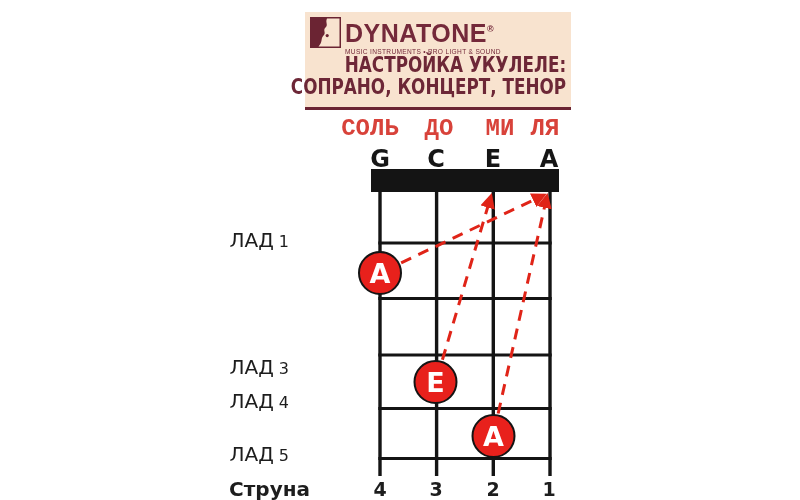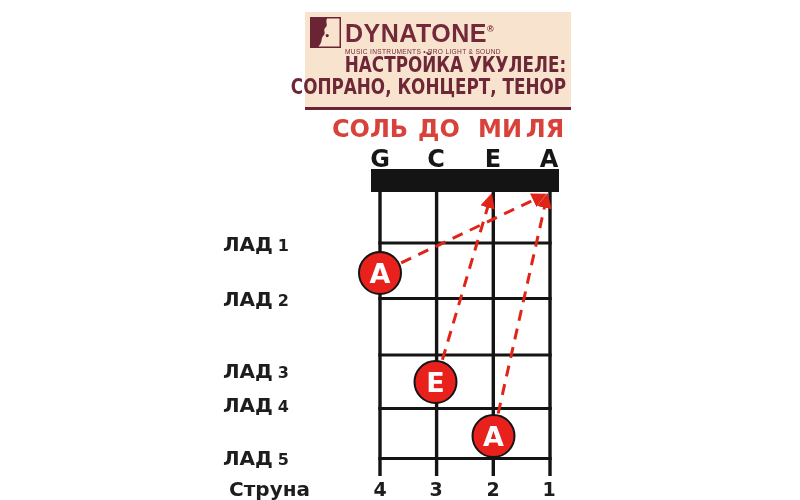--- a/index.html
+++ b/index.html
@@ -26,30 +26,30 @@
     color:#74293a;letter-spacing:.32px;margin-top:2px;white-space:nowrap;
   }
   .title{
     position:absolute;right:5px;top:42px;text-align:right;
     font-weight:700;font-size:21px;line-height:22px;color:#6d2737;
     white-space:nowrap;transform:scaleX(.80);transform-origin:right top;
   }
   
   .note-ru{
     position:absolute;top:102px;transform:translateX(-50%);
-    font-weight:700;font-size:24px;line-height:30px;color:#d8423a;white-space:nowrap;
+    font-weight:700;font-size:24px;line-height:30px;color:#d8423a;white-space:nowrap;font-family:Liberation Mono, monospace;
   }
   .note-latin{
     position:absolute;top:133px;transform:translateX(-50%);
     font-weight:700;font-size:24px;line-height:28px;color:#161616;
   }
   
   .fret-label{
     position:absolute;right:473px;text-align:right;white-space:nowrap;
-    font-weight:700;font-size:20px;line-height:31px;color:#1d1d1d;
+    font-weight:400;font-size:20px;line-height:23px;color:#1d1d1d;
   }
   .fret-num{font-size:16px;margin-left:5px;}
   .strings-label{
     position:absolute;right:452px;top:464px;white-space:nowrap;
     font-weight:600;font-size:20px;line-height:26px;color:#1d1d1d;
   }
   .string-num{
     position:absolute;top:464px;transform:translateX(-50%);
     font-weight:600;font-size:19px;line-height:26px;color:#1d1d1d;
   }
@@ -126,21 +126,20 @@
       <circle cx="397.5" cy="370" r="21" fill="#e8211c" stroke="#141414" stroke-width="2"></circle>
       <text class="marker-letter" x="397.5" y="380">E</text>
     </g>
     <g>
       <circle cx="455.5" cy="424" r="21" fill="#e8211c" stroke="#141414" stroke-width="2"></circle>
       <text class="marker-letter" x="455.5" y="434">A</text>
     </g>
   </svg>
 
   <div class="fret-label" style="top:217px"><span>ЛАД</span><span class="fret-num">1</span></div>
-  <div class="fret-label" style="top:272px"><span>ЛАД</span><span class="fret-num">2</span></div>
   <div class="fret-label" style="top:344px"><span>ЛАД</span><span class="fret-num">3</span></div>
   <div class="fret-label" style="top:378px"><span>ЛАД</span><span class="fret-num">4</span></div>
   <div class="fret-label" style="top:431px"><span>ЛАД</span><span class="fret-num">5</span></div>
 
   <div class="strings-label">Струна</div>
   <div class="string-num" style="left:342px">4</div>
   <div class="string-num" style="left:398px">3</div>
   <div class="string-num" style="left:455px">2</div>
   <div class="string-num" style="left:511px">1</div>
 

